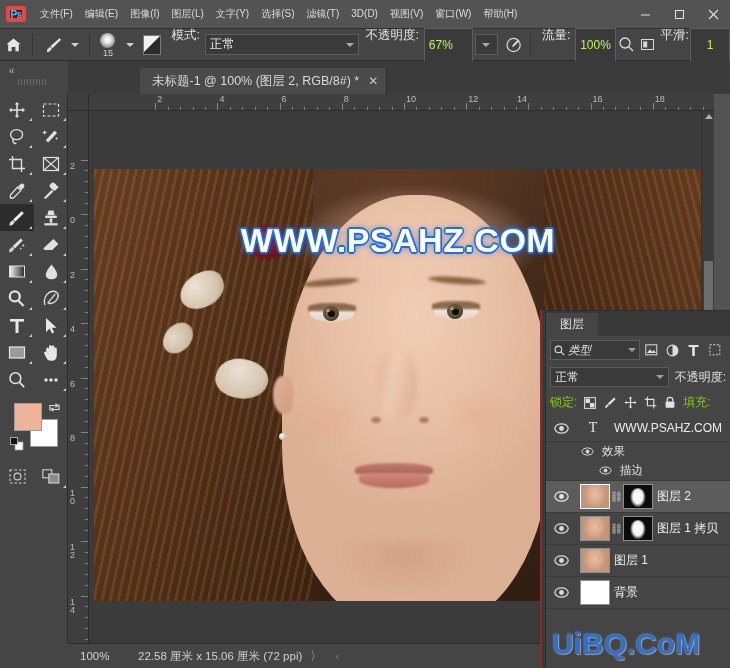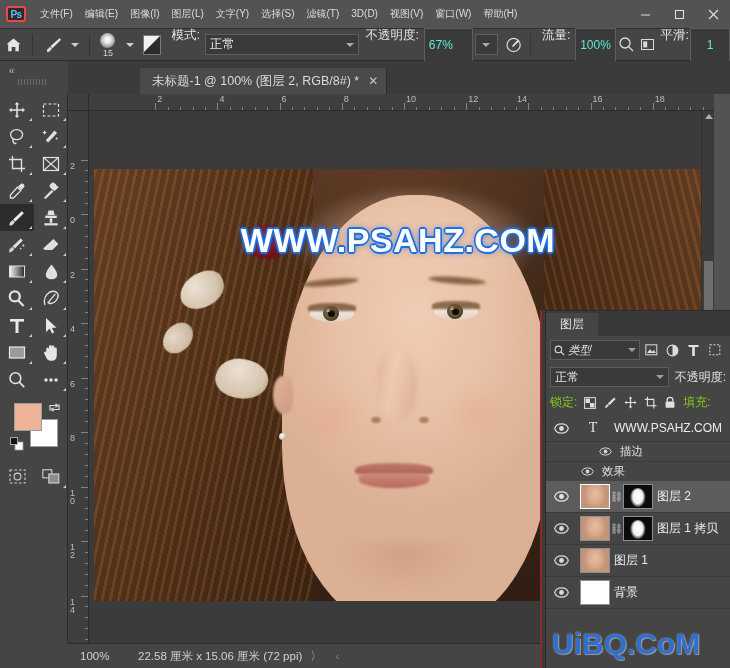--- a/index.html
+++ b/index.html
@@ -16,21 +16,21 @@
   #app { position: relative; width: 730px; height: 668px; }
 
   
   .menubar {
     position: absolute; left: 0; top: 0; width: 730px; height: 28px;
     background: #535353;
     display: flex; align-items: center;
   }
   .ps-logo {
     width: 20px; height: 16px; margin-left: 6px; margin-right: 8px;
-    background: #2b2b2b; border: 2px solid #ef4444; border-radius: 3px;
+    background: #2b2b2b; border: 4px solid #ef4444; border-radius: 3px;
     color: #5fbbf2; font-size: 10px; font-weight: bold;
     display: flex; align-items: center; justify-content: center;
     letter-spacing: -0.5px;
   }
   .menu-item {
     padding: 4px 6px; font-size: 10px; color: #dcdcdc; white-space: nowrap;
     line-height: 16px; cursor: default;
   }
   .win-ctrls { margin-left: auto; display: flex; height: 28px; }
   .win-btn {
@@ -76,21 +76,21 @@
     display: flex; align-items: center; padding: 0 4px; color: #e4e4e4; font-size: 12.5px;
   }
   .opt-select .sel-val { flex: 1; }
   .opt-select .sel-caret {
     width: 0; height: 0; border-left: 4px solid transparent; border-right: 4px solid transparent;
     border-top: 4px solid #a8a8a8; margin-left: 4px;
   }
   .opt-num {
     height: 34px; min-width: 40px; background: #3a3a3a; border: 1px solid #5e5e5e;
     display: flex; align-items: center; justify-content: center;
-    color: #5eead4; font-size: 12px; padding: 0 4px;
+    color: #bef264; font-size: 12px; padding: 0 4px;
   }
   .opt-icon-btn {
     width: 24px; height: 24px; display: flex; align-items: center; justify-content: center;
   }
 
   
   .tabbar {
     position: absolute; left: 0; top: 61px; width: 730px; height: 33px;
     background: #3b3b3b; display: flex; align-items: flex-end;
   }
@@ -1019,38 +1019,38 @@
         <div class="lp-eye">
           <svg width="15" height="11" viewBox="0 0 15 11">
             <path d="M7.5 0.9 Q13 0.9 14.3 5.5 Q13 10.1 7.5 10.1 Q2 10.1 0.7 5.5 Q2 0.9 7.5 0.9 Z" fill="none" stroke="#dadada" stroke-width="1.1"></path>
             <circle cx="7.5" cy="5.5" r="2.4" fill="#dadada"></circle>
           </svg>
         </div>
         <div class="lp-thumb-t">T</div>
         <div class="lp-name">WWW.PSAHZ.COM</div>
       </div>
 
+      <div class="lp-effect-row" style="padding-left:26px">
+        <span class="eye2">
+          <svg width="13" height="9" viewBox="0 0 13 9">
+            <path d="M6.5 0.8 Q11.3 0.8 12.3 4.5 Q11.3 8.2 6.5 8.2 Q1.7 8.2 0.7 4.5 Q1.7 0.8 6.5 0.8 Z" fill="none" stroke="#d4d4d4" stroke-width="1"></path>
+            <circle cx="6.5" cy="4.5" r="1.9" fill="#d4d4d4"></circle>
+          </svg>
+        </span>
+        <span>效果</span>
+      </div>
+
       <div class="lp-effect-row" style="padding-left:44px; border-bottom:1px solid #3a3a3a; height:20px">
         <span class="eye2">
           <svg width="13" height="9" viewBox="0 0 13 9">
             <path d="M6.5 0.8 Q11.3 0.8 12.3 4.5 Q11.3 8.2 6.5 8.2 Q1.7 8.2 0.7 4.5 Q1.7 0.8 6.5 0.8 Z" fill="none" stroke="#d4d4d4" stroke-width="1"></path>
             <circle cx="6.5" cy="4.5" r="1.9" fill="#d4d4d4"></circle>
           </svg>
         </span>
         <span>描边</span>
-      </div>
-
-      <div class="lp-effect-row" style="padding-left:26px">
-        <span class="eye2">
-          <svg width="13" height="9" viewBox="0 0 13 9">
-            <path d="M6.5 0.8 Q11.3 0.8 12.3 4.5 Q11.3 8.2 6.5 8.2 Q1.7 8.2 0.7 4.5 Q1.7 0.8 6.5 0.8 Z" fill="none" stroke="#d4d4d4" stroke-width="1"></path>
-            <circle cx="6.5" cy="4.5" r="1.9" fill="#d4d4d4"></circle>
-          </svg>
-        </span>
-        <span>效果</span>
       </div>
 
       <div class="lp-row selected">
         <div class="lp-eye">
           <svg width="15" height="11" viewBox="0 0 15 11">
             <path d="M7.5 0.9 Q13 0.9 14.3 5.5 Q13 10.1 7.5 10.1 Q2 10.1 0.7 5.5 Q2 0.9 7.5 0.9 Z" fill="none" stroke="#e6e6e6" stroke-width="1.1"></path>
             <circle cx="7.5" cy="5.5" r="2.4" fill="#e6e6e6"></circle>
           </svg>
         </div>
         <div class="lp-thumb sel-outline">

